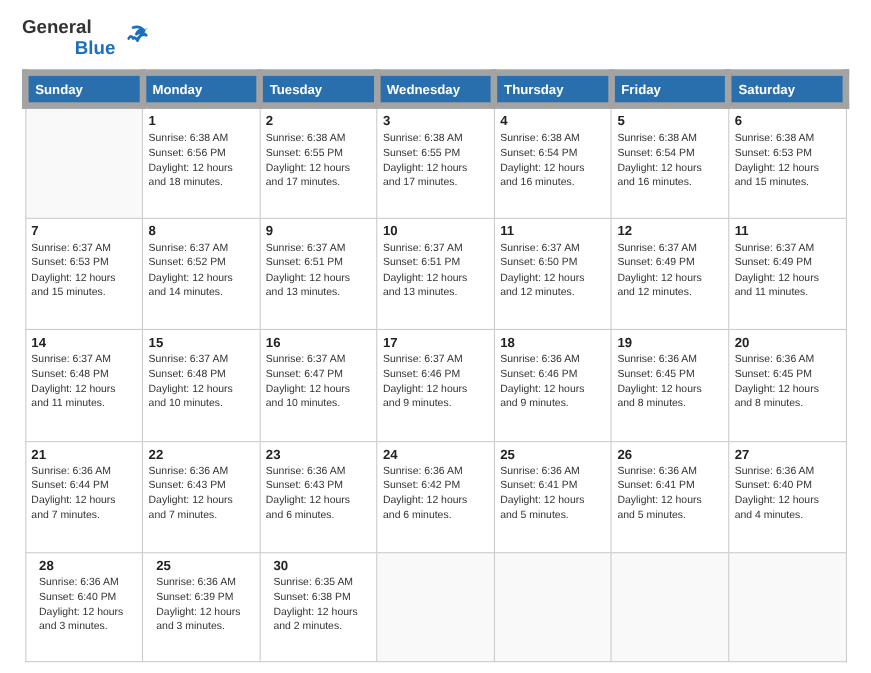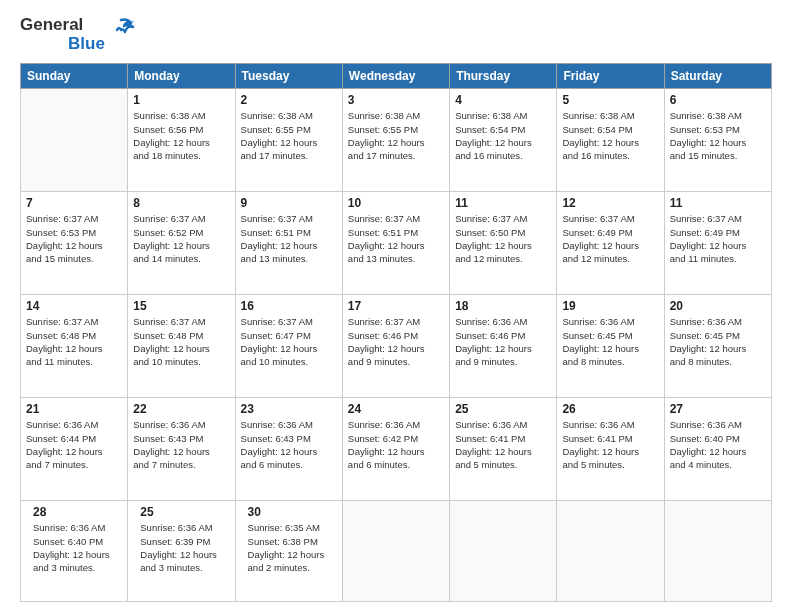--- a/index.html
+++ b/index.html
@@ -45,21 +45,21 @@
       border-collapse: collapse;
       width: 100%;
       font-size: 11px;
     }
     .calendar th {
       background: #2a6fad;
       color: #fff;
       text-align: left;
       padding: 5px 6px;
       font-size: 12px;
-      border: 1px solid #a3a3a3;
+      border: 6px solid #a3a3a3;
       margin-top: 16px;
     }
     .calendar td {
       vertical-align: top;
       border: 1px solid #ccc;
       padding: 4px 5px;
       width: calc(100% / 7);
       height: 80px;
     }
     .cell-empty {
@@ -81,21 +81,21 @@
       height: 68px;
       padding-left: 12px;
     }
   </style>
 </head>
 <body>
 
 <div class="page">
   <div class="header">
     <div class="logo-wrapper">
-  <div style="display:flex;gap:2px;">
+  <div style="display:flex;align-items:center;gap:2px;">
     <div style="font-family:Arial,sans-serif;">
       <div style="font-size:17px;font-weight:bold;color:#333;line-height:1.1;">General</div>
       <div style="font-size:17px;font-weight:bold;color:#1a6fbf;line-height:1.1;margin-left:48px;">Blue</div>
     </div>
     <svg width="28" height="28" viewBox="0 0 28 28">
       <path d="M14 4 Q20 2 24 7 Q19 5 17 10 Q22 7 26 11 Q20 9 18 16 Q16 12 14 14 Q12 10 10 14" fill="none" stroke="#1a6fbf" stroke-width="2.5" stroke-linecap="round" stroke-linejoin="round"></path>
       <path d="M18 8 Q22 4 28 5 Q23 7 22 12" fill="#1a6fbf" opacity="0.5"></path>
     </svg>
   </div>
 </div>

